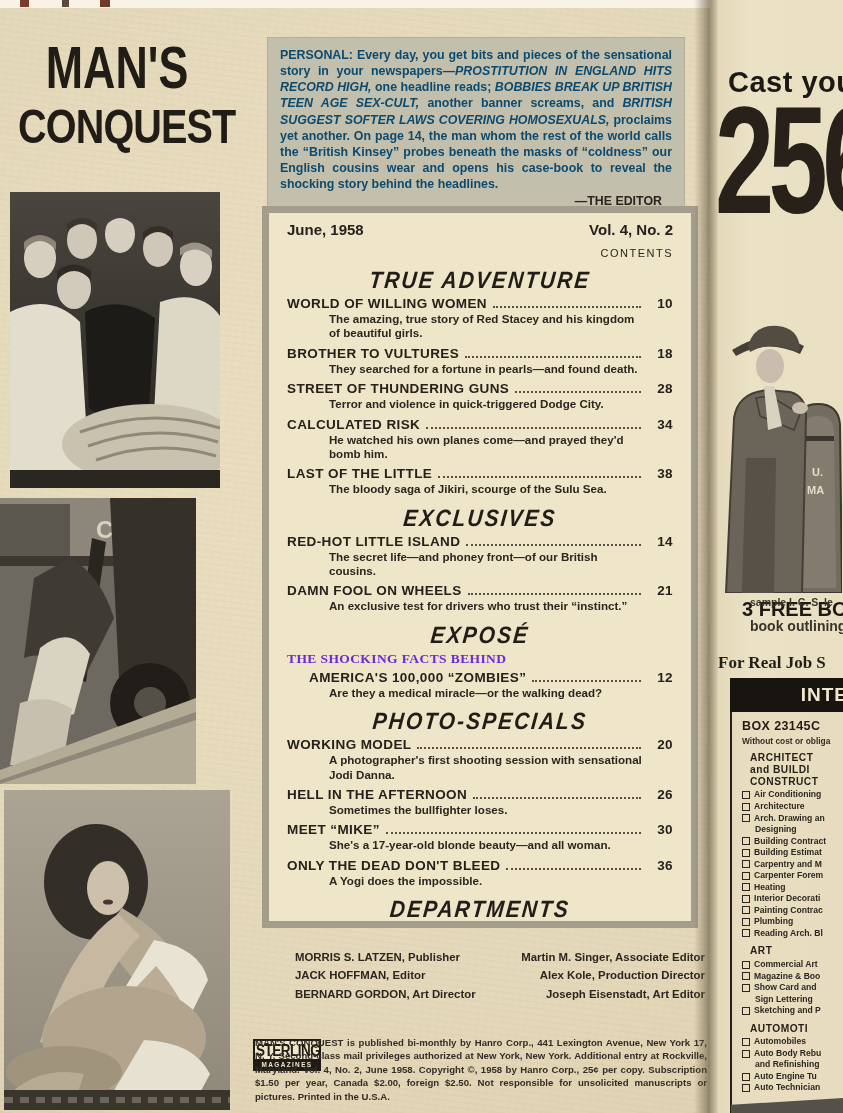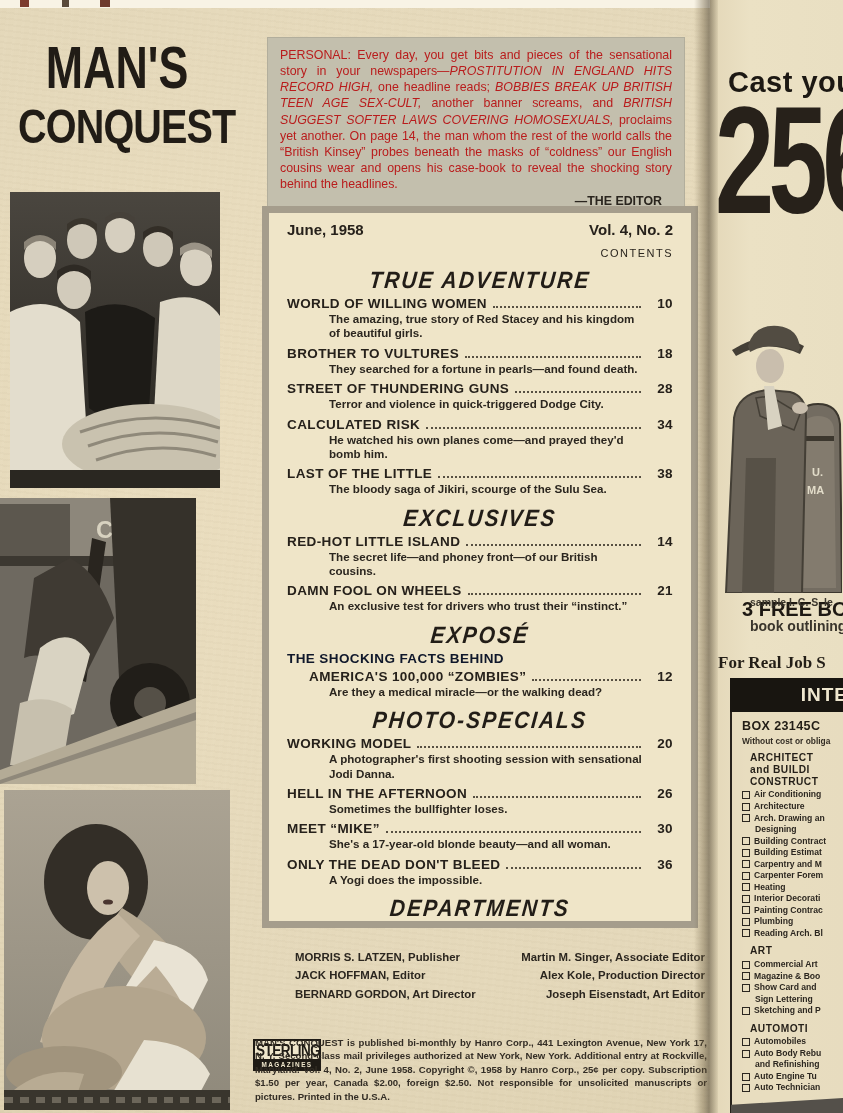--- a/index.html
+++ b/index.html
@@ -26,35 +26,35 @@
   
   .photo{position:absolute;overflow:hidden;}
   .photo svg{display:block;}
   .photo1{left:10px;top:192px;width:210px;height:296px;}
   .photo2{left:0;top:498px;width:196px;height:286px;}
   .photo3{left:4px;top:790px;width:226px;height:320px;}
 
   
   .personal-box{position:absolute;left:268px;top:38px;width:416px;background:#c3bfad;
     padding:9px 12px 7px 12px;box-sizing:border-box;box-shadow:0 0 0 1px #b2ae9c;}
-  .personal-text{font-size:12.4px;font-weight:normal;line-height:1.3;text-align:justify;color:#b91c1c;}
+  .personal-text{font-size:12.4px;font-weight:bold;line-height:1.3;text-align:justify;color:#0c4a6e;}
   .personal-text .seg-headline{font-style:italic;}
   .personal-sig{text-align:right;font-weight:bold;font-size:12.4px;margin-top:2px;padding-right:10px;text-decoration:underline;}
 
   
   .contents-box{position:absolute;left:262px;top:206px;width:436px;height:722px;box-sizing:border-box;
     border:7px solid #a59d8c;background:#efe5c8;padding:8px 18px;overflow:hidden;}
   .issue-row{display:flex;justify-content:space-between;font-weight:bold;font-size:15px;color:#26211b;}
   .contents-label{text-align:right;font-weight:normal;font-size:11px;letter-spacing:1.5px;margin:9px 0 2px;}
   .toc-heading{font-style:italic;font-weight:bold;font-size:21px;letter-spacing:2px;text-align:center;
     margin:9px 0 4px;color:#221d17;transform:scaleY(1.12) skewX(-6deg);}
   .toc-row{display:flex;align-items:flex-end;font-weight:bold;font-size:13.5px;letter-spacing:.4px;
     margin-top:3px;color:#26211b;}
   .toc-row.indented{margin-left:22px;}
-  .toc-pretitle{display:none;font-weight:bold;font-size:13.5px;letter-spacing:.4px;margin-top:3px;color:#0f172a;}
+  .toc-pretitle{display:none;font-weight:bold;font-size:13.5px;letter-spacing:.4px;margin-top:3px;color:#6d28d9;font-family:Liberation Serif, serif;}
   .toc-pretitle.show{display:block;}
   .toc-leader{flex:1;border-bottom:2px dotted #564f42;margin:0 6px 3px 6px;}
   .toc-page{min-width:26px;text-align:right;font-weight:bold;font-size:13.5px;}
   .toc-blurb{font-weight:bold;font-size:11.6px;line-height:1.24;margin:1px 26px 5px 42px;color:#2b261f;}
   .toc-section:last-child .toc-row{margin-top:7px;}
 
   
   .credits{position:absolute;left:295px;top:948px;width:410px;display:flex;}
   .credits-col{flex:1;font-weight:bold;font-size:11.4px;line-height:1.6;color:#2b261f;}
   .credits-col.right{text-align:right;flex:1.15;}

